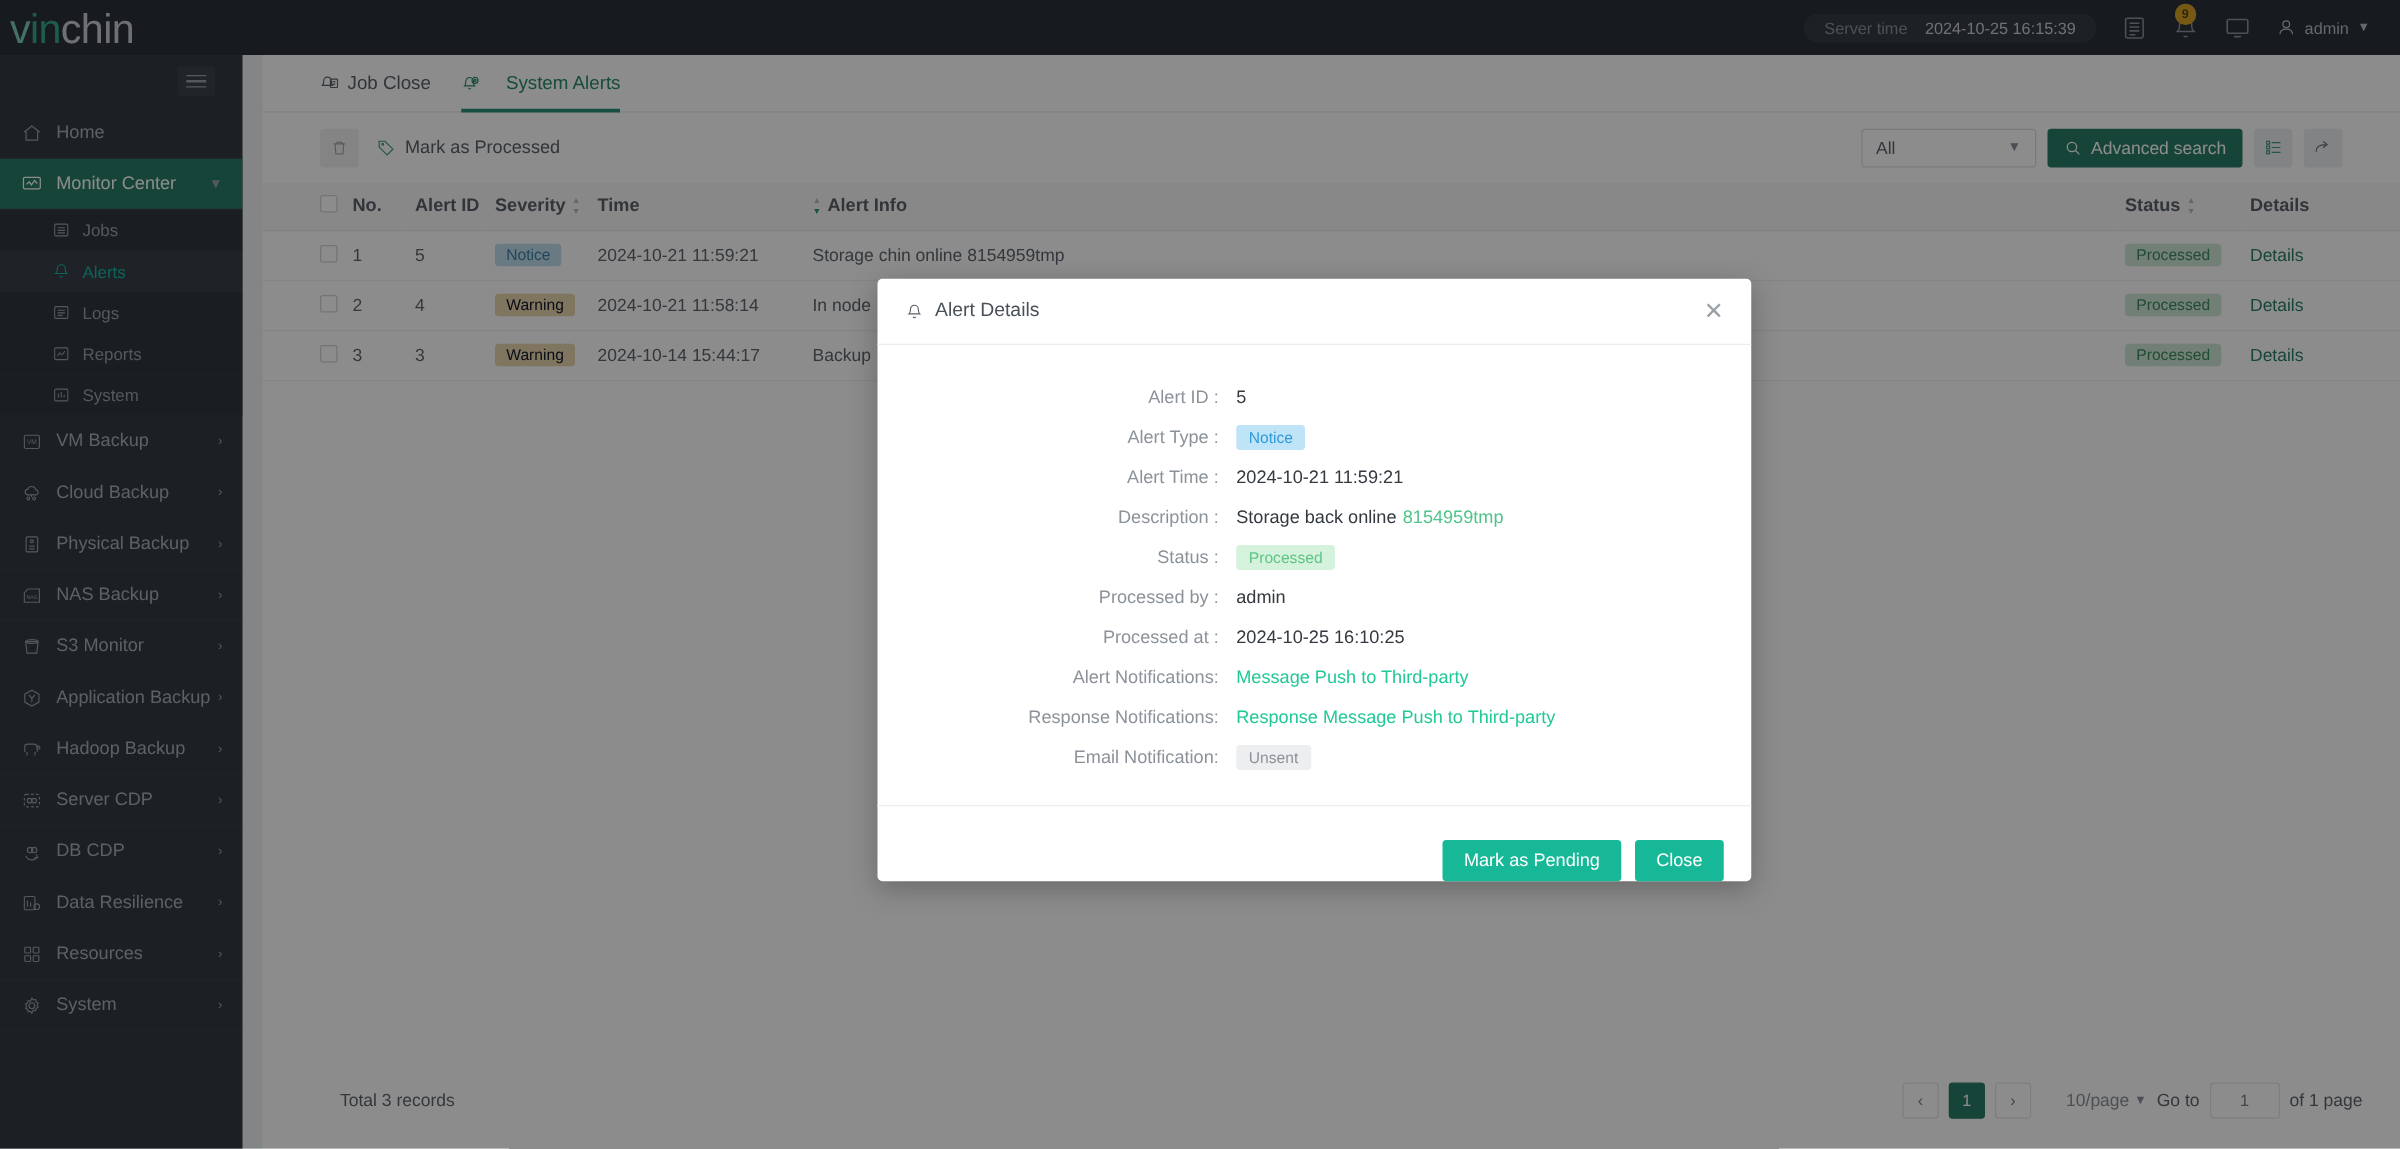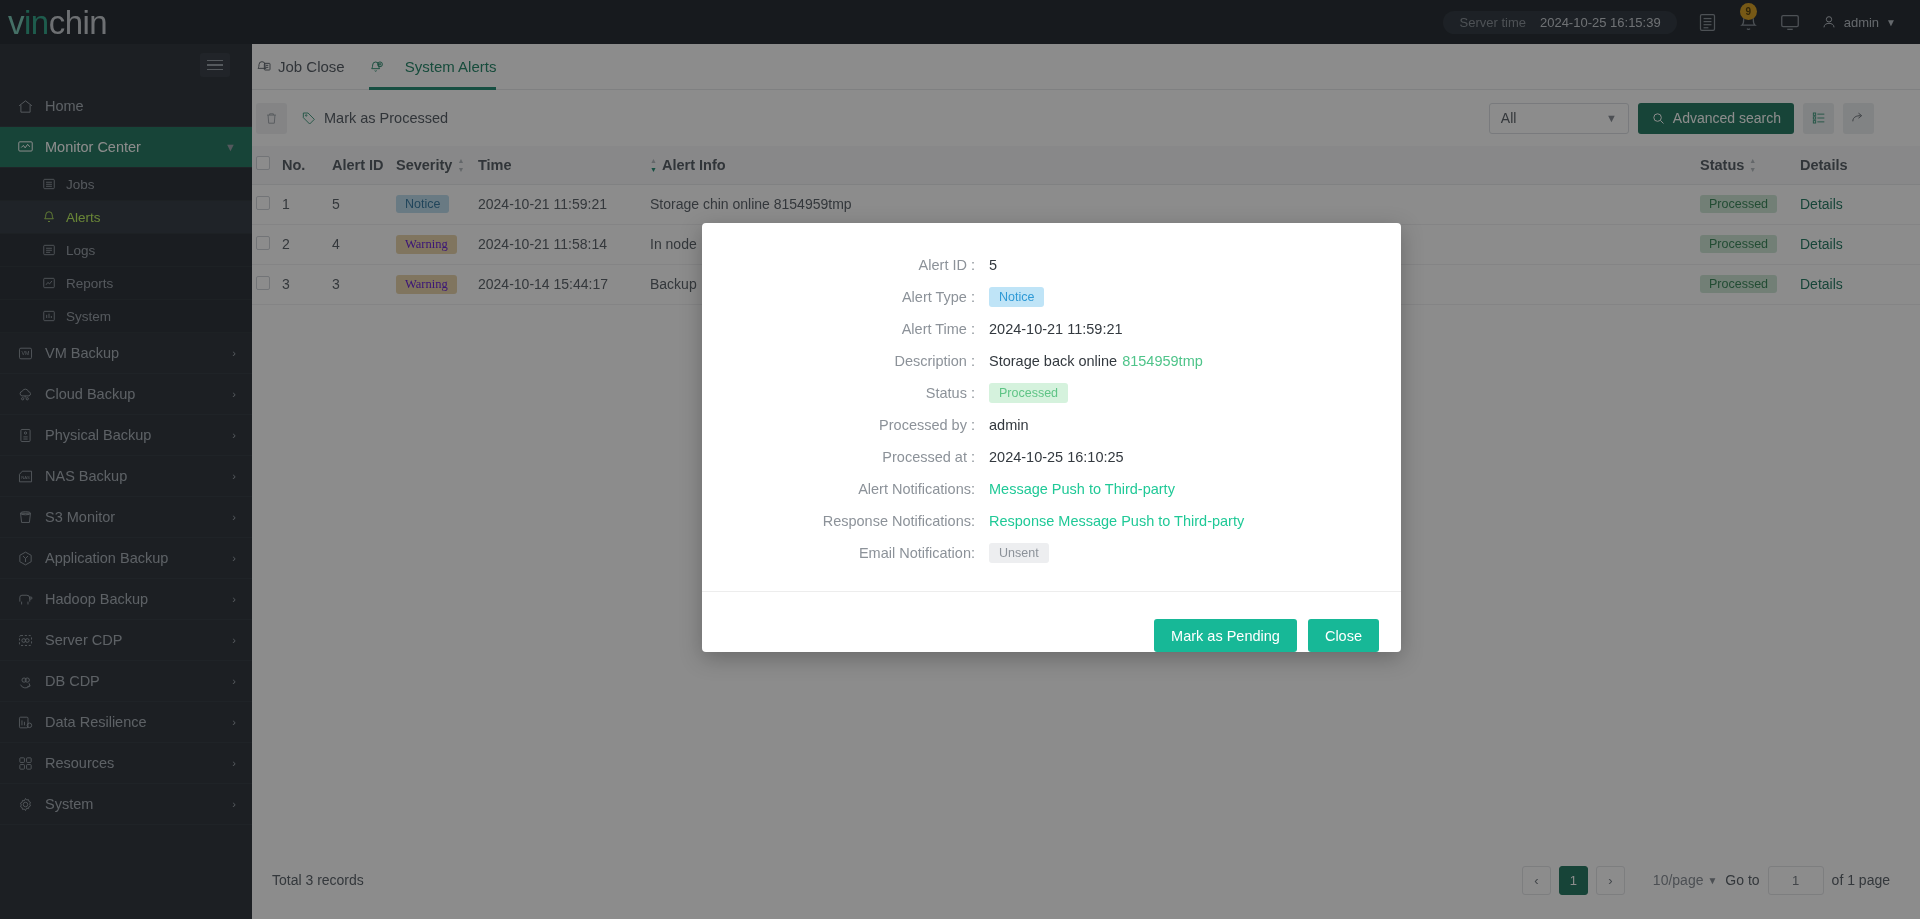--- a/index.html
+++ b/index.html
@@ -40,21 +40,21 @@
   .badge {
     position: absolute; top: -9px; left: 2px;
     background: #d9a328; color: #5a4410; font-size: 10px; font-weight: bold;
     width: 17px; height: 17px; border-radius: 50%;
     display: flex; align-items: center; justify-content: center;
   }
   .user-menu { display: flex; align-items: center; gap: 7px; color: #b9bfc6; font-size: 13px; }
 
   
   .sidebar {
-    position: absolute; top: 44px; left: 0; width: 252px; height: 875px;
+    position: absolute; top: 44px; left: 0; width: 194px; height: 875px;
     background: #343a41; z-index: 20; overflow: hidden;
   }
   .hamburger-row { height: 42px; display: flex; justify-content: flex-end; align-items: center; padding-right: 22px; }
   .hamburger {
     width: 30px; height: 24px; background: #3c434b; border-radius: 3px;
     display: flex; flex-direction: column; justify-content: center; gap: 3px; align-items: center;
   }
   .hamburger i { display: block; width: 16px; height: 1.5px; background: #9ba2aa; }
 
   .nav-item {
@@ -64,21 +64,21 @@
   }
   .nav-item .nicon { width: 28px; flex: 0 0 28px; display: flex; align-items: center; color: #9aa1a9; }
   .nav-item.active { background: #2a7d66; color: #fff; }
   .nav-item.active .nicon { color: #fff; }
   .nav-item .caret { margin-left: auto; margin-right: 16px; font-size: 11px; color: #9aa1a9; }
   .nav-sub {
     display: flex; align-items: center; height: 33px; padding-left: 42px;
     color: #9aa1a9; font-size: 13.5px; background: #30363d;
     border-bottom: 1px solid #363c43;
   }
-  .nav-sub.sel { background: #3a4149; color: #bef264; }
+  .nav-sub.sel { background: #3a4149; color: #14b8a6; }
   .nav-sub .nicon { width: 24px; flex: 0 0 24px; display: flex; align-items: center; }
 
   
   .main {
     position: absolute; top: 44px; left: 210px; width: 1710px; height: 875px;
     background: #f2f3f5;
   }
   .content-card {
     position: absolute; top: 0; left: 0; width: 1710px; height: 875px;
     background: #fff;
@@ -130,21 +130,21 @@
   .th-inner { display: flex; align-items: center; gap: 5px; }
   .sorter { display: inline-flex; flex-direction: column; line-height: 0; gap: 2px; }
   .sorter i { font-size: 7px; font-style: normal; color: #b7bcc2; line-height: 7px; }
   .sorter i.on { color: #2a9179; }
   .chk {
     width: 14px; height: 14px; border: 1px solid #d0d4d9; border-radius: 2px;
     background: #fff; display: inline-block;
   }
   .pill { display: inline-block; padding: 2px 9px; border-radius: 3px; font-size: 12.5px; }
   .pill-notice { background: #bfdeee; color: #3d7fa6; }
-  .pill-warning { background: #ead6ad; color: #6d28d9; font-family: Liberation Serif, serif; }
+  .pill-warning { background: #ead6ad; color: #0f172a; }
   .pill-processed-t { background: #cfe8d8; color: #3f8a5e; }
   .link { color: #2a7f68; }
 
   
   .table-footer {
     position: absolute; bottom: 0; left: 16px; width: 1710px; height: 78px;
     display: flex; align-items: center; padding: 0 46px;
   }
   .total-records { font-size: 14px; color: #5f666d; }
   .pager { margin-left: auto; display: flex; align-items: center; gap: 8px; }
@@ -666,20 +666,30 @@
         <div class="pg-goto">of 1 page</div>
       </div>
     </div>
 
   </div>
 </div>
 
 <div class="overlay"></div>
 
 <div class="modal">
+  <div class="modal-head">
+    <span style="color:#5a6169;">
+      <svg width="15" height="15" viewBox="0 0 24 24" fill="none" stroke="currentColor" stroke-width="1.5">
+          <path d="M12 3.5a5 5 0 0 0-5 5c0 4.5-1.8 6-1.8 6h13.6s-1.8-1.5-1.8-6a5 5 0 0 0-5-5z"></path>
+          <path d="M10.4 18.5a2 2 0 0 0 3.2 0"></path>
+        </svg>
+    </span>
+    <span class="modal-title">Alert Details</span>
+    <span class="modal-close">✕</span>
+  </div>
 
   <div class="modal-body">
 
     <div class="frow">
       <div class="flabel">Alert ID :</div>
       <div class="fvalue">5</div>
     </div>
 
     <div class="frow">
       <div class="flabel">Alert Type :</div>

